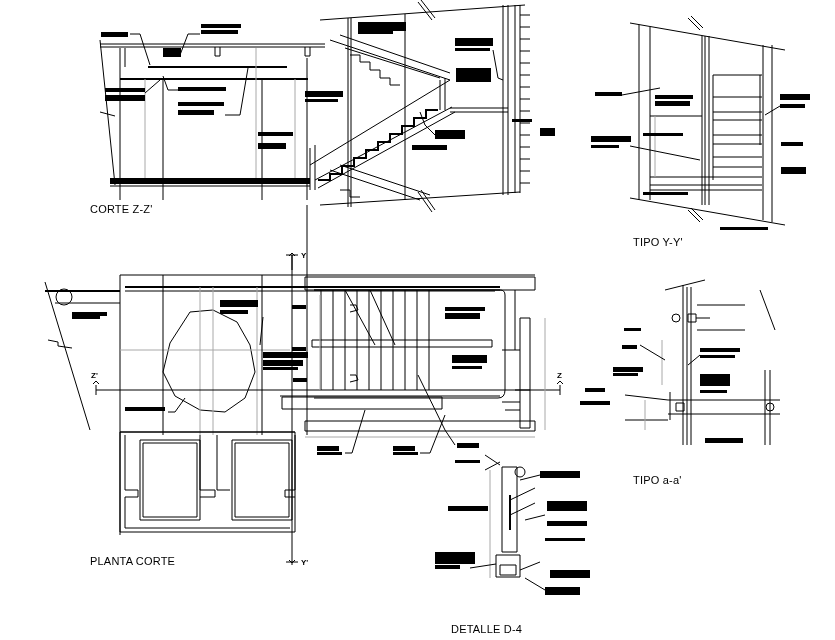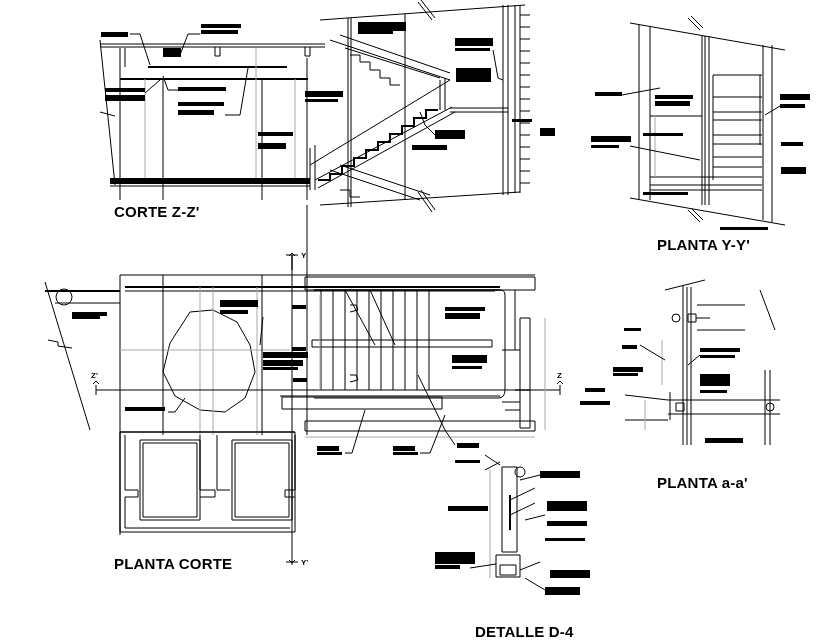--- a/index.html
+++ b/index.html
@@ -1,18 +1,18 @@
 <!DOCTYPE html>
 <html><head>
 <meta charset="utf-8">
 <style>
   html, body { margin: 0; padding: 0; background: #ffffff; }
   body { width: 835px; height: 640px; position: relative; overflow: hidden; font-family: "Liberation Sans", sans-serif; }
   #sheet { position: absolute; left: 0; top: 0; width: 835px; height: 640px; }
-  .title { position: absolute; font-family: "Liberation Sans", sans-serif; font-weight: bold; font-size: 15px; color: #000; letter-spacing: 0.2px; white-space: nowrap; margin-left: 24px; }
+  .title { position: absolute; font-family: "Liberation Sans", sans-serif; font-weight: normal; font-size: 11px; color: #000; letter-spacing: 0.2px; white-space: nowrap; }
   .axis-label { position: absolute; font-family: "Liberation Sans", sans-serif; font-weight: bold; font-size: 8px; color: #000; white-space: nowrap; }
   svg line, svg polyline, svg polygon, svg path, svg rect, svg circle { vector-effect: non-scaling-stroke; }
 </style>
 </head>
 <body>
 
 <svg id="sheet" viewBox="0 0 835 640" xmlns="http://www.w3.org/2000/svg">
   <defs>
     <style>
       .k { stroke: #000; fill: none; stroke-width: 1; }
@@ -354,21 +354,21 @@
     <line class="k" x1="96" y1="385" x2="96" y2="395"></line>
     <polyline class="k" points="93,384 96,381 99,384"></polyline>
   </g>
   <g>
     <line class="k" x1="560" y1="385" x2="560" y2="395"></line>
     <polyline class="k" points="557,384 560,381 563,384"></polyline>
   </g>
 </svg>
 
 <div class="title" style="left:90px; top:203px;">CORTE Z-Z'</div>
-<div class="title" style="left:633px; top:236px;">PLANTA Y-Y'</div>
-<div class="title" style="left:633px; top:474px;">PLANTA a-a'</div>
+<div class="title" style="left:633px; top:236px;">TIPO Y-Y'</div>
+<div class="title" style="left:633px; top:474px;">TIPO a-a'</div>
 <div class="title" style="left:90px; top:555px;">PLANTA CORTE</div>
 <div class="title" style="left:451px; top:623px;">DETALLE D-4</div>
 
 <div class="axis-label" style="left:301px; top:251px;">Y</div>
 <div class="axis-label" style="left:301px; top:558px;">Y'</div>
 <div class="axis-label" style="left:91px; top:371px;">Z'</div>
 <div class="axis-label" style="left:557px; top:371px;">Z</div>
 
 </body></html>

